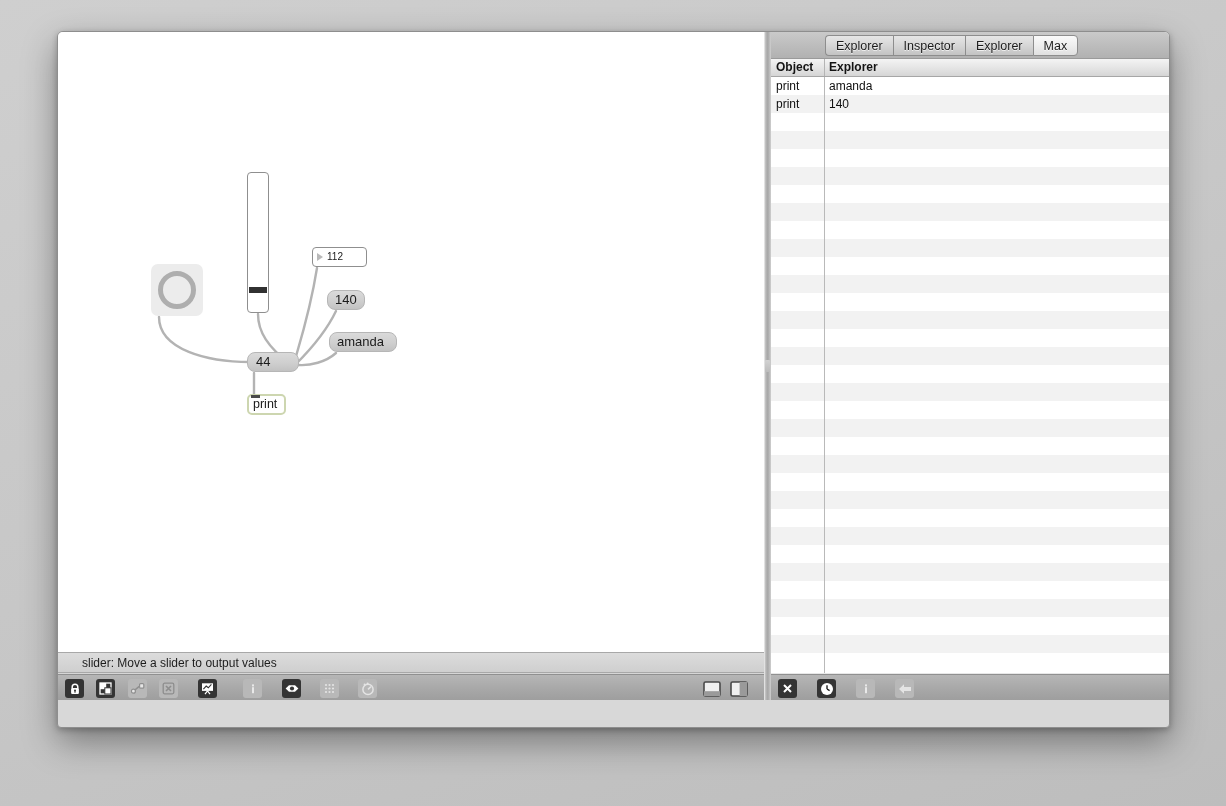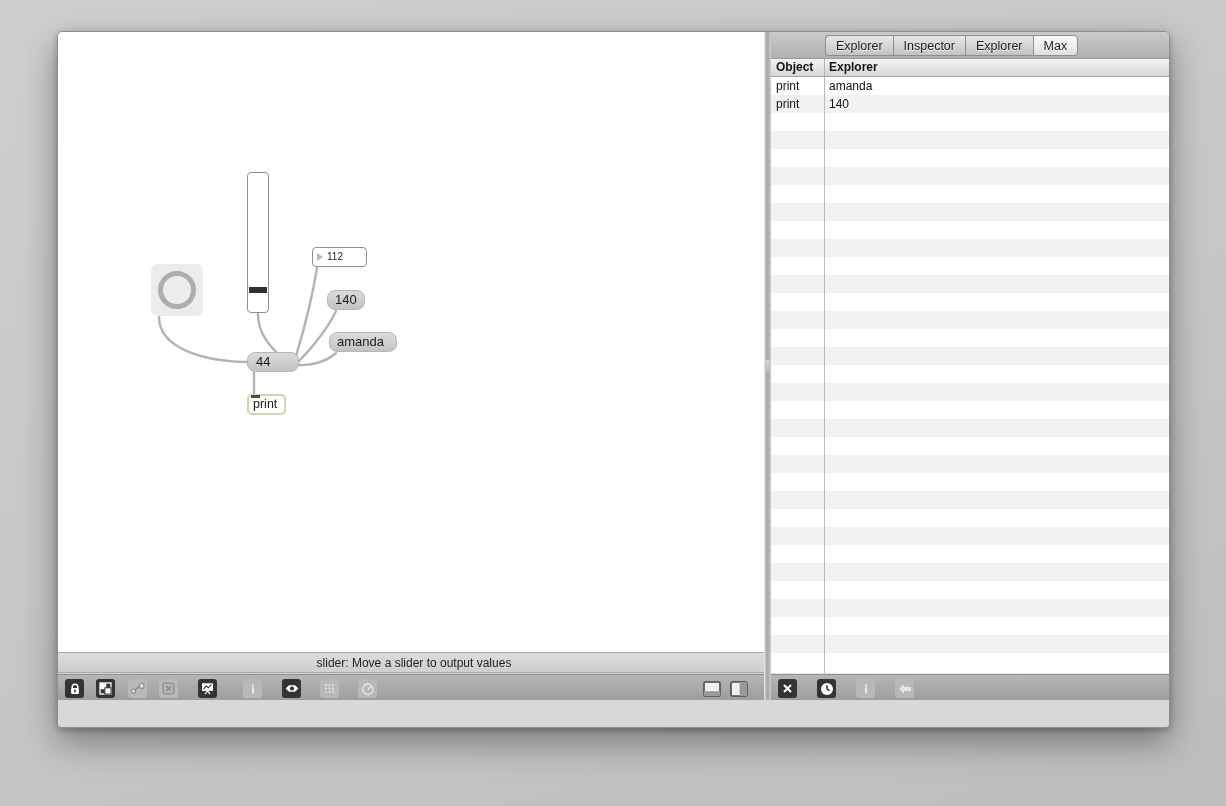--- a/index.html
+++ b/index.html
@@ -104,24 +104,23 @@
     left: 0; top: 620px;
     width: 706px;
     height: 21px;
     background: linear-gradient(to bottom, #dcdcdc, #cfcfcf);
     border-top: 1px solid #a8a8a8;
     border-bottom: 1px solid #a8a8a8;
     box-sizing: border-box;
     font-size: 12px;
     color: #1d1d1d;
     line-height: 20px;
-    padding-left: 6px;
+    padding-left: 24px;
     white-space: nowrap;
     overflow: hidden;
-    text-align: center;
   }
   #patcher-toolbar {
     position: absolute;
     left: 0; top: 642px;
     width: 706px;
     height: 26px;
     background: linear-gradient(to bottom, #b6b6b6 0%, #a9a9a9 50%, #9e9e9e 100%);
     border-top: 1px solid #909090;
     box-sizing: border-box;
   }

